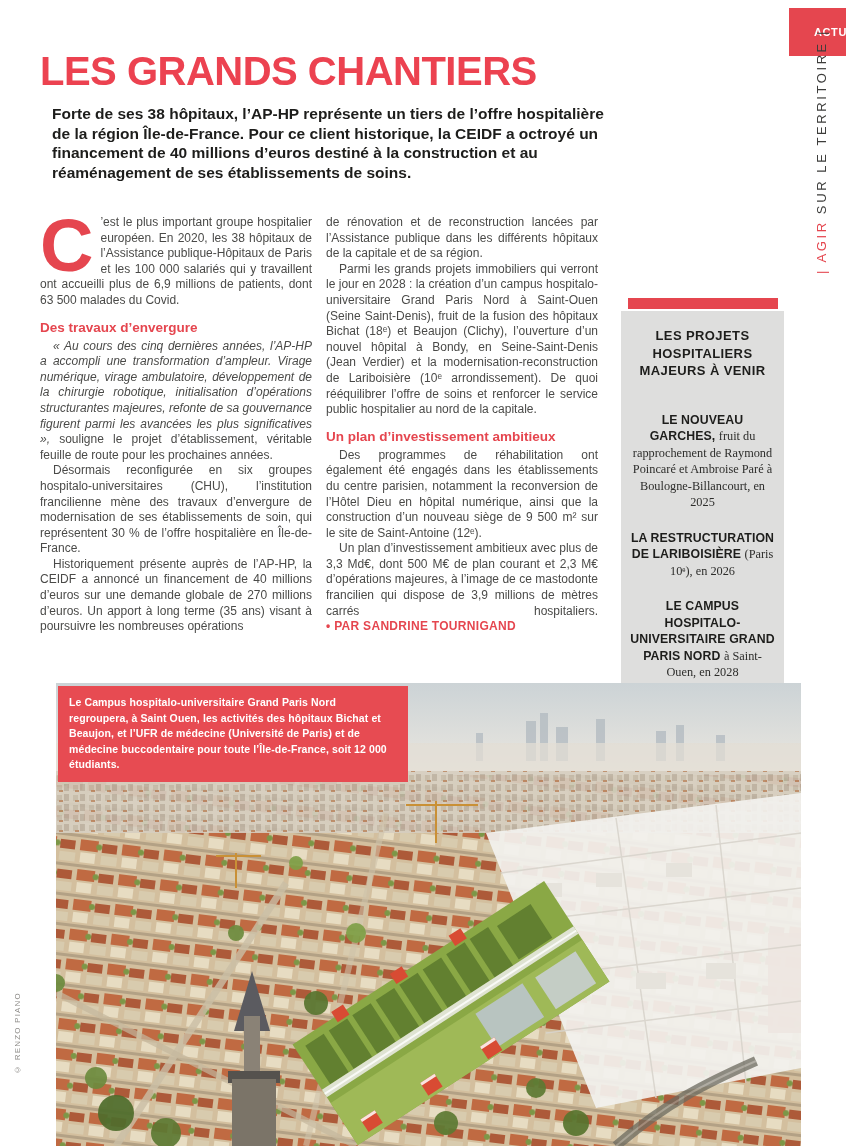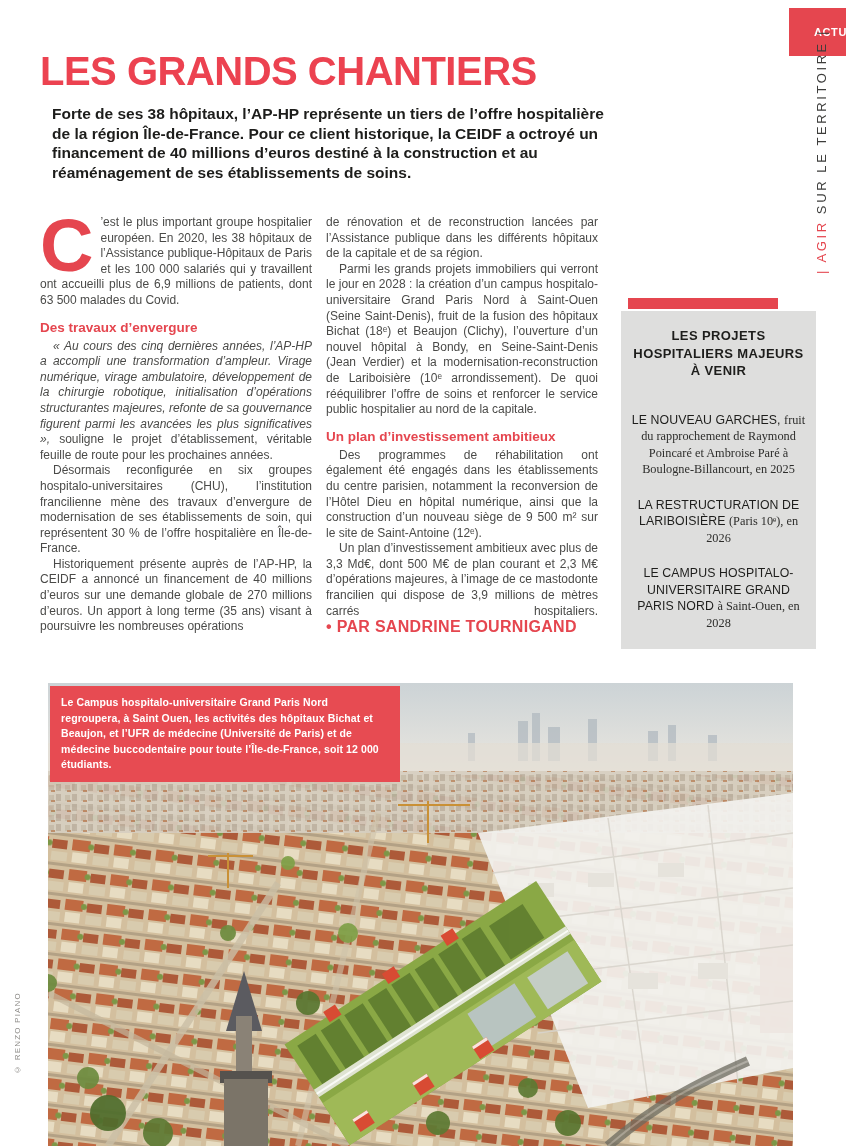--- a/index.html
+++ b/index.html
@@ -24,34 +24,34 @@
   .intro{margin:14px 12px 0;width:572px;font-size:15.5px;line-height:19.5px;font-weight:700;color:#1d1d1b;}
 
   
   .cols{position:absolute;left:40px;top:215px;width:559px;display:flex;gap:14px;}
   .col{width:272px;}
   .col p{margin:0;font-size:12px;line-height:15.6px;text-align:justify;color:#4a4a48;}
   .col p.indent{text-indent:13px;}
   .col h3{margin:11px 0 4px;font-size:13.5px;line-height:15px;font-weight:800;color:#E5464F;letter-spacing:0;}
   .dropcap{float:left;font-size:74px;line-height:56px;font-weight:700;color:#E5464F;margin:3px 7px 0 0;}
   .quote-it{font-style:italic;}
-  .byline{color:#E5464F;font-weight:700;font-size:16px;letter-spacing:.3px;text-transform:uppercase;white-space:nowrap;}
-
-  
-  .sidebar{position:absolute;left:621px;top:298px;width:195px;}
+  .byline{color:#E5464F;font-weight:700;font-size:12px;letter-spacing:.3px;text-transform:uppercase;white-space:nowrap;}
+
+  
+  .sidebar{position:absolute;left:621px;top:298px;width:163px;}
   .sidebar-bar{width:150px;height:11px;margin-left:7px;background:#E5464F;}
   .sidebar-box{margin-top:2px;background:#DEDEDD;padding:16px 9px 18px;text-align:center;color:#1d1d1b;}
   .sidebar-title{font-weight:800;font-size:13px;line-height:17.5px;letter-spacing:.4px;margin-bottom:32px;}
   .sidebar-item{margin-bottom:19px;font-size:12.3px;line-height:16.5px;}
   .sidebar-item:last-child{margin-bottom:0;}
-  .sidebar-item .b{font-weight:400;letter-spacing:.1px;}
+  .sidebar-item .b{font-weight:700;letter-spacing:.1px;}
   .sidebar-item .r{font-weight:400;color:#2d2d2b;font-family:Liberation Serif, serif;}
 
   
-  .photo{position:absolute;left:48px;top:683px;width:745px;height:463px;overflow:hidden;background:#a16207;}
+  .photo{position:absolute;left:56px;top:683px;width:745px;height:463px;overflow:hidden;background:#a16207;}
   .photo svg{display:block;width:745px;height:463px;}
   .caption{position:absolute;left:2px;top:3px;width:328px;background:#E74B52;color:#fff;
            padding:9px 11px;font-size:10.5px;font-weight:700;line-height:15.5px;letter-spacing:.1px;}
 
   
   .credit{position:absolute;left:13px;top:992px;writing-mode:vertical-rl;transform:rotate(180deg);
           font-size:8px;color:#8f8d8a;letter-spacing:1.2px;white-space:nowrap;}
 </style>
 </head>
 <body>

